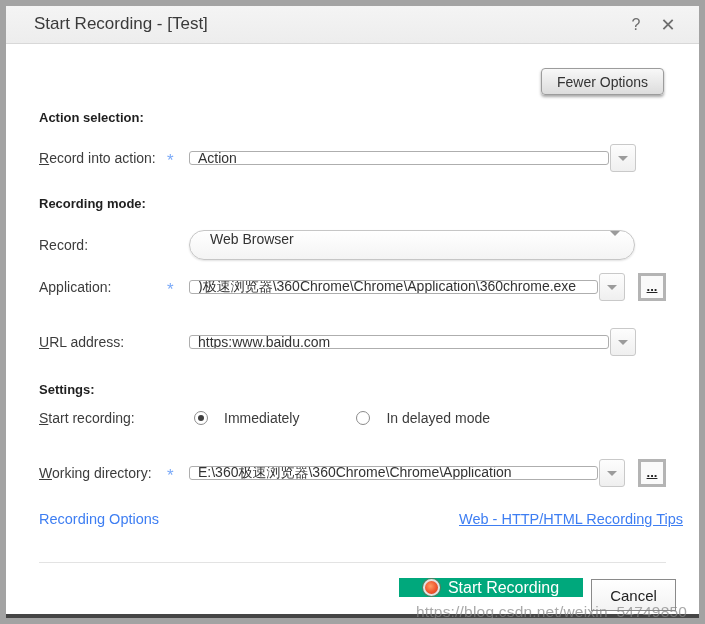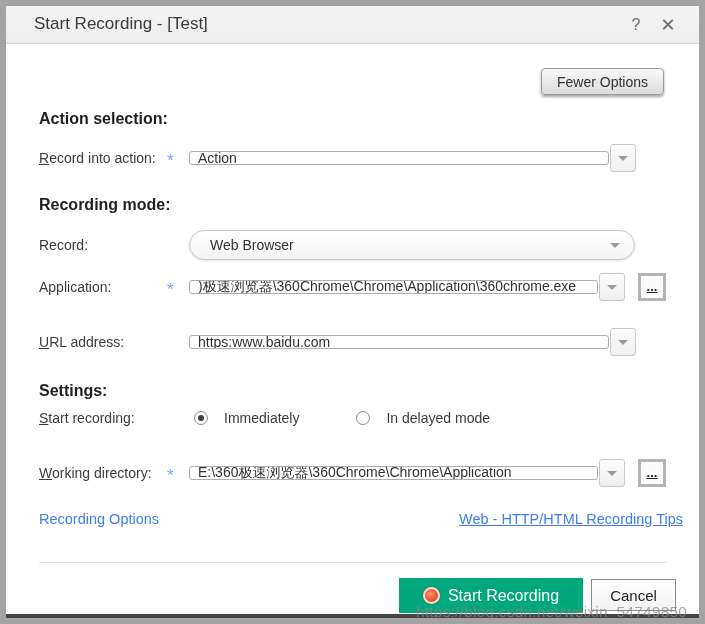--- a/index.html
+++ b/index.html
@@ -12,56 +12,56 @@
   .tb-btn{position:absolute;top:8px;width:22px;height:22px;text-align:center;
     font-size:16px;color:#6e6e6e;line-height:22px;cursor:default;}
   .tb-help{right:52px;}
   .tb-close{right:20px;font-size:18px;}
   
   .fewer{position:absolute;top:62px;right:35px;height:27px;padding:0 15px;
     font-size:14px;color:#333;background:linear-gradient(#f8f8f8,#dcdcdc);
     border:1px solid #9c9c9c;border-radius:4px;box-shadow:0 2px 3px rgba(0,0,0,.35);
     font-family:"Liberation Sans",sans-serif;}
   
-  .heading{position:absolute;left:33px;font-size:16px;font-weight:bold;color:#1f1f1f;}
+  .heading{position:absolute;left:33px;font-size:13px;font-weight:bold;color:#1f1f1f;}
   
   .row{position:absolute;left:33px;right:33px;display:flex;align-items:center;}
   .row-label{width:128px;flex:none;font-size:14px;color:#3c3c3c;}
   .mnemonic{text-decoration:underline;}
   .req{width:22px;flex:none;font-size:17px;color:#7aa9f8;text-align:left;padding-top:5px;box-sizing:border-box;}
   .field{width:420px;height:14px;box-sizing:border-box;border:1px solid #aeaeae;
     border-radius:3px;padding:0 8px;font-size:14px;color:#333;
     font-family:"Liberation Sans",sans-serif;outline:none;background:#fff;}
   .arrow-btn{width:26px;height:28px;box-sizing:border-box;margin-left:1px;flex:none;
     border:1px solid #c9c9c9;border-radius:3px;background:linear-gradient(#fdfdfd,#efefef);
     display:flex;align-items:center;justify-content:center;}
   .tri{width:0;height:0;border-left:5px solid transparent;border-right:5px solid transparent;
     border-top:5px solid #9b9b9b;}
   .browse-btn{width:28px;height:28px;box-sizing:border-box;margin-left:13px;flex:none;
     border:3px solid #b4b4b4;background:#fafafa;color:#222;font-size:13px;font-weight:bold;
     line-height:16px;text-align:center;padding:0;font-family:"Liberation Sans",sans-serif;
     text-decoration:underline;}
   
   .pill{width:446px;height:30px;box-sizing:border-box;border:1px solid #c6c6c6;border-radius:15px;
     background:linear-gradient(#ffffff,#f4f4f4);box-shadow:0 1px 2px rgba(0,0,0,.12);
-    display:flex;align-items:center;padding:0 14px 0 20px;font-size:14px;color:#333;}
+    display:flex;align-items:flex-start;padding:0 14px 0 20px;font-size:14px;color:#333;}
   .pill .tri{margin-left:auto;}
   
   .radio{width:14px;height:14px;box-sizing:border-box;border:1px solid #8b8b8b;border-radius:50%;
     background:#fff;flex:none;display:inline-flex;align-items:center;justify-content:center;}
   .radio.sel::after{content:"";width:6px;height:6px;border-radius:50%;background:#3f3f3f;}
   .radio-label{font-size:14px;color:#3c3c3c;margin-left:16px;}
   
   .link{position:absolute;top:505px;font-size:14.5px;color:#3e7ef2;cursor:pointer;}
   .link-left{left:33px;text-align:center;}
   .link-right{right:16px;text-decoration:underline;}
   
   .sep{position:absolute;left:33px;right:33px;top:556px;height:1px;background:#e3e3e3;}
   
-  .start-btn{position:absolute;left:393px;top:572px;width:184px;height:35px;border:none;
+  .start-btn{position:absolute;left:393px;top:572px;width:184px;height:19px;border:none;
     background:#00a87c;color:#fff;font-size:16px;display:flex;align-items:center;
     justify-content:center;gap:8px;font-family:"Liberation Sans",sans-serif;}
   .rec-icon{width:13px;height:13px;border-radius:50%;flex:none;
     background:radial-gradient(circle at 42% 40%, #ff9a63 0%, #ef562d 55%, #cf3a1e 100%);
     border:2px solid #e2e2e2;box-shadow:0 0 0 1px rgba(170,80,60,.55);}
   .cancel-btn{position:absolute;left:585px;top:573px;width:85px;height:32px;box-sizing:border-box;
     border:1px solid #8a8a8a;background:linear-gradient(#ffffff,#f3f3f3);color:#222;
     font-size:15px;font-family:"Liberation Sans",sans-serif;}
   .bottom-strip{position:absolute;left:-2px;right:-2px;bottom:-2px;height:6px;background:#454545;}
   .watermark{position:absolute;left:410px;top:597px;font-size:15.5px;letter-spacing:.2px;

